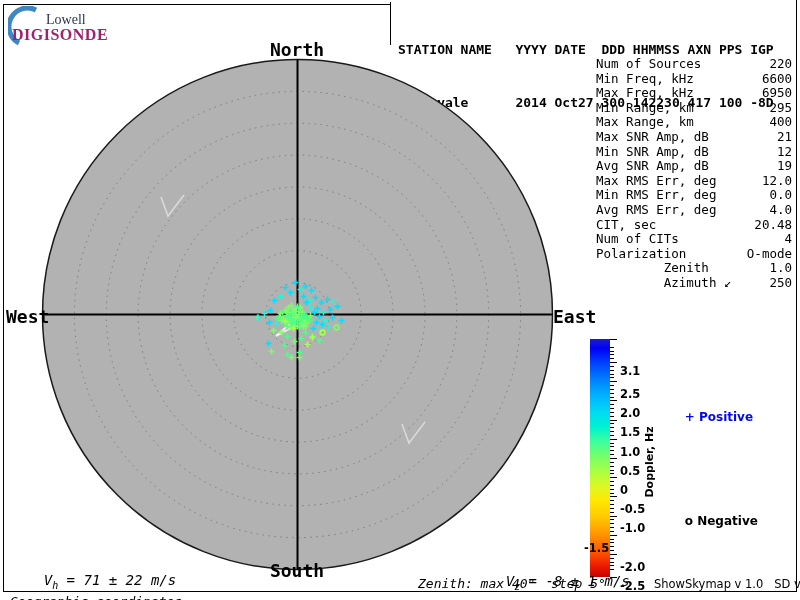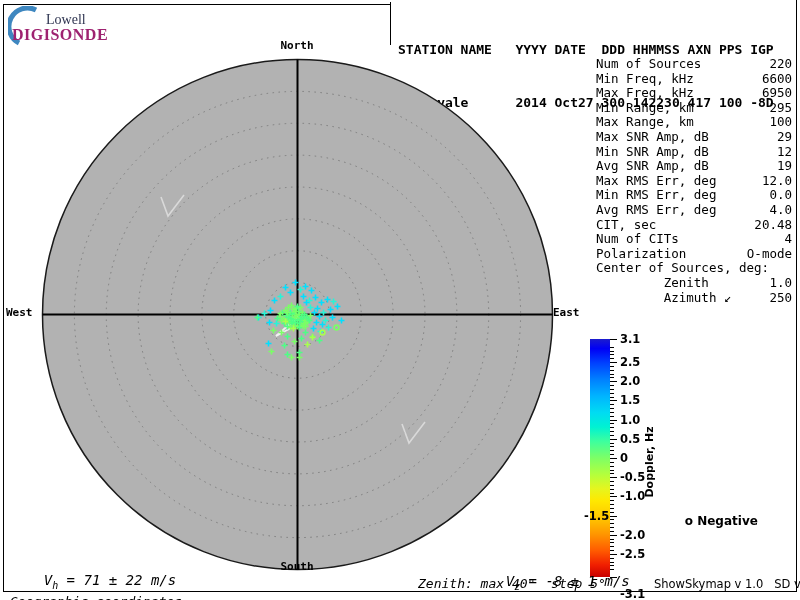--- a/index.html
+++ b/index.html
@@ -10,30 +10,30 @@
   .line{position:absolute;background:#000;}
   
   #logo-brand-top{position:absolute;left:46px;top:12px;font-family:"Liberation Serif",serif;
       font-size:14px;color:#2e3450;}
   #logo-brand-bottom{position:absolute;left:12px;top:26px;font-family:"Liberation Serif",serif;
       font-size:16px;font-weight:bold;color:#9e2270;letter-spacing:.5px;}
   
   #header-block{position:absolute;left:398px;top:6px;font-size:13px;font-weight:bold;
       line-height:17.5px;white-space:pre;}
   
-  .compass{position:absolute;font-size:11px;font-weight:bold;}
+  .compass{position:absolute;font-size:18px;font-weight:bold;}
   
   #stats{position:absolute;left:596px;top:57px;width:196px;font-size:12.5px;line-height:14.6px;}
   .stat-row{display:flex;justify-content:space-between;}
   .stat-row .lbl{white-space:pre;}
   
   #colorbar{position:absolute;left:590px;top:339px;width:20px;height:238px;}
   .cbtick{position:absolute;height:1px;background:#000;}
   .cblabel{position:absolute;font-family:"DejaVu Sans","Liberation Sans",sans-serif;
-      font-size:11.5px;font-weight:bold;transform:translateY(-50%);}
+      font-size:11.5px;font-weight:bold;transform:translateY(-50%);margin-top:32px;}
   #cb-axis-label{position:absolute;left:649px;top:462px;transform:translate(-50%,-50%) rotate(-90deg);
       font-family:"DejaVu Sans","Liberation Sans",sans-serif;font-size:11px;font-weight:bold;white-space:nowrap;}
   .legend-item{position:absolute;font-family:"DejaVu Sans","Liberation Sans",sans-serif;
       font-size:12px;font-weight:bold;white-space:pre;}
   
   .footnote{position:absolute;font-style:italic;font-size:14px;white-space:pre;}
   .footnote sub{font-size:10px;}
   #version-note{position:absolute;left:654px;top:577px;font-family:"DejaVu Sans","Liberation Sans",sans-serif;
       font-size:11.5px;white-space:pre;}
 </style>
@@ -219,25 +219,25 @@
       <div class="stat-row">
         <span class="lbl">Max Freq, kHz</span>
         <span>6950</span>
       </div>
       <div class="stat-row">
         <span class="lbl">Min Range, km</span>
         <span>295</span>
       </div>
       <div class="stat-row">
         <span class="lbl">Max Range, km</span>
-        <span>100</span>
+        <span>400</span>
       </div>
       <div class="stat-row">
         <span class="lbl">Max SNR Amp, dB</span>
-        <span>29</span>
+        <span>21</span>
       </div>
       <div class="stat-row">
         <span class="lbl">Min SNR Amp, dB</span>
         <span>12</span>
       </div>
       <div class="stat-row">
         <span class="lbl">Avg SNR Amp, dB</span>
         <span>19</span>
       </div>
       <div class="stat-row">
@@ -256,24 +256,20 @@
         <span class="lbl">CIT, sec</span>
         <span>20.48</span>
       </div>
       <div class="stat-row">
         <span class="lbl">Num of CITs</span>
         <span>4</span>
       </div>
       <div class="stat-row">
         <span class="lbl">Polarization</span>
         <span>O-mode</span>
-      </div>
-      <div class="stat-row">
-        <span class="lbl">Center of Sources, deg:</span>
-        <span></span>
       </div>
       <div class="stat-row">
         <span class="lbl">         Zenith</span>
         <span>1.0</span>
       </div>
       <div class="stat-row">
         <span class="lbl">         Azimuth ↙</span>
         <span>250</span>
       </div>
     </div>
@@ -350,20 +346,23 @@
       <div class="cblabel" style="left: 584px; top: 515.581px;">-1.5</div>
       <div class="cbtick" style="left: 610px; top: 534.774px; width: 7px;"></div>
       <div class="cblabel" style="left: 620px; top: 534.774px;">-2.0</div>
       <div class="cbtick" style="left: 610px; top: 553.968px; width: 7px;"></div>
       <div class="cblabel" style="left: 620px; top: 553.968px;">-2.5</div>
       <div class="cbtick" style="left: 610px; top: 577px; width: 7px;"></div>
       <div class="cblabel" style="left: 620px; top: 594px; text-align: center;">-3.1</div>
     </div>
   <div id="cb-axis-label">Doppler, Hz</div>
 
+  <div class="legend-item" style="left: 668px; top: 396px; color: rgb(0, 8, 240);">
+    <span>+</span><span> </span><span>Positive</span>
+  </div>
   <div class="legend-item" style="left: 668px; top: 500px; color: #000000;">
     <span>o</span><span> </span><span>Negative</span>
   </div>
 
   <div class="footnote" style="left:10px;top:556px;">
     <span>V</span><sub>h</sub><span> = 71 ± 22 m/s</span>
   </div>
   <div class="footnote" style="left:10px;top:576px;font-size:13px;margin-top:18px;">Geographic coordinates</div>
   <div class="footnote" style="left:472px;top:557px;">
     <span>V</span><sub>z</sub><span> = -8 ± 1 m/s</span>

